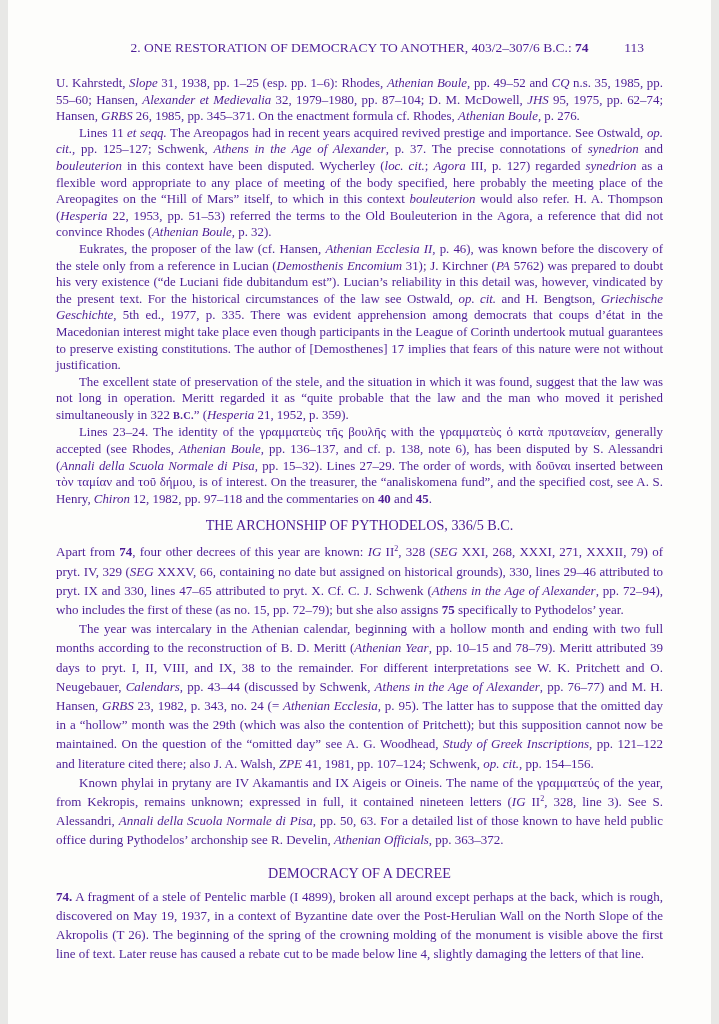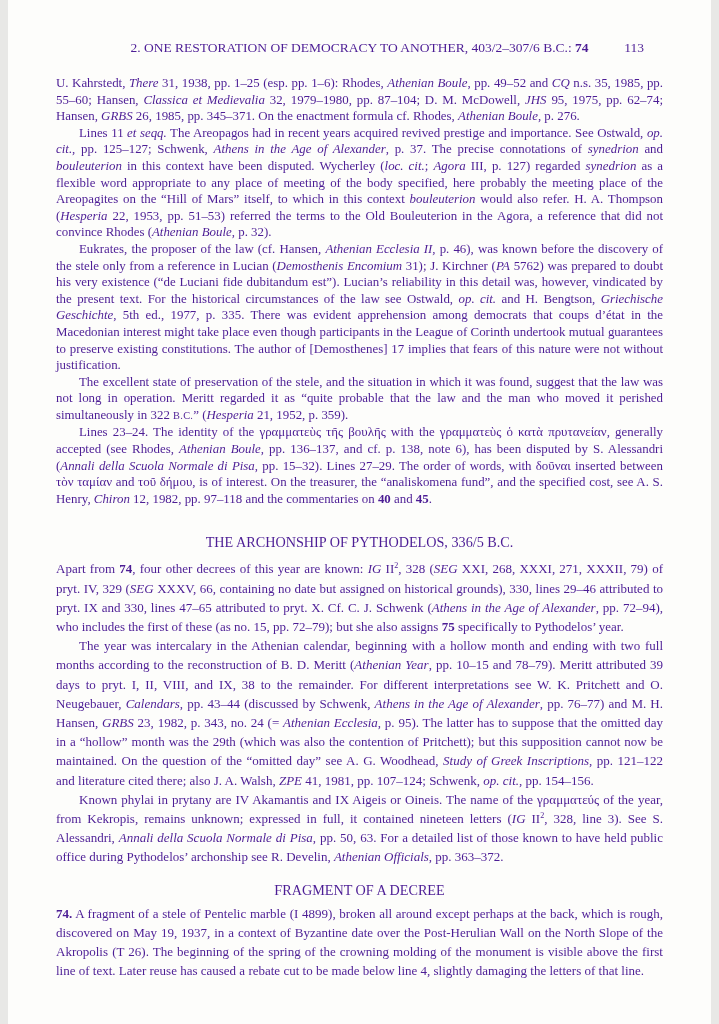--- a/index.html
+++ b/index.html
@@ -31,48 +31,48 @@
   .main{font-size:13px;line-height:19.2px;}
   .indent{text-indent:23px;}
   .noindent{text-indent:0;}
   h2.heading{
     margin:0;
     text-align:center;
     font-size:14.2px;
     font-weight:normal;
     line-height:17px;
   }
-  h2.heading-1{margin-top:27px;margin-bottom:8px;}
+  h2.heading-1{margin-top:10px;margin-bottom:8px;}
   h2.heading-2{margin-top:15px;margin-bottom:5px;}
   i{font-style:italic;}
   b{font-weight:bold;}
   sup{font-size:0.62em;vertical-align:super;line-height:0;}
-  .sc{font-size:0.8em;letter-spacing:0.3px;}
+  .sc{font-size:0.8em;letter-spacing:0.3px;font-weight:bold;}
 </style>
 </head>
 <body>
 
 <div class="page">
 
   <div class="running-head">
     <span class="rh-title">2. ONE RESTORATION OF DEMOCRACY TO ANOTHER, 403/2–307/6 B.C.: <b>74</b></span>
     <span class="rh-page">113</span>
   </div>
 
   <div>
-    <p class="small noindent">U. Kahrstedt, <i>There</i> 31, 1938, pp. 1–25 (esp. pp. 1–6): Rhodes, <i>Athenian Boule</i>, pp. 49–52 and <i>CQ</i> n.s. 35, 1985, pp. 55–60; Hansen, <i>Classica et Medievalia</i> 32, 1979–1980, pp. 87–104; D. M. McDowell, <i>JHS</i> 95, 1975, pp. 62–74; Hansen, <i>GRBS</i> 26, 1985, pp. 345–371.  On the enactment formula cf. Rhodes, <i>Athenian Boule</i>, p. 276.</p>
+    <p class="small noindent">U. Kahrstedt, <i>Slope</i> 31, 1938, pp. 1–25 (esp. pp. 1–6): Rhodes, <i>Athenian Boule</i>, pp. 49–52 and <i>CQ</i> n.s. 35, 1985, pp. 55–60; Hansen, <i>Alexander et Medievalia</i> 32, 1979–1980, pp. 87–104; D. M. McDowell, <i>JHS</i> 95, 1975, pp. 62–74; Hansen, <i>GRBS</i> 26, 1985, pp. 345–371.  On the enactment formula cf. Rhodes, <i>Athenian Boule</i>, p. 276.</p>
     <p class="small indent">Lines 11 <i>et seqq.</i>  The Areopagos had in recent years acquired revived prestige and importance.  See Ostwald, <i>op. cit.</i>, pp. 125–127; Schwenk, <i>Athens in the Age of Alexander</i>, p. 37.  The precise connotations of <i>synedrion</i> and <i>bouleuterion</i> in this context have been disputed.  Wycherley (<i>loc. cit.</i>; <i>Agora</i> III, p. 127) regarded <i>synedrion</i> as a flexible word appropriate to any place of meeting of the body specified, here probably the meeting place of the Areopagites on the “Hill of Mars” itself, to which in this context <i>bouleuterion</i> would also refer.  H. A. Thompson (<i>Hesperia</i> 22, 1953, pp. 51–53) referred the terms to the Old Bouleuterion in the Agora, a reference that did not convince Rhodes (<i>Athenian Boule</i>, p. 32).</p>
     <p class="small indent">Eukrates, the proposer of the law (cf. Hansen, <i>Athenian Ecclesia II</i>, p. 46), was known before the discovery of the stele only from a reference in Lucian (<i>Demosthenis Encomium</i> 31); J. Kirchner (<i>PA</i> 5762) was prepared to doubt his very existence (“de Luciani fide dubitandum est”).  Lucian’s reliability in this detail was, however, vindicated by the present text.  For the historical circumstances of the law see Ostwald, <i>op. cit.</i> and H. Bengtson, <i>Griechische Geschichte</i>, 5th ed., 1977, p. 335.  There was evident apprehension among democrats that coups d’état in the Macedonian interest might take place even though participants in the League of Corinth undertook mutual guarantees to preserve existing constitutions.  The author of [Demosthenes] 17 implies that fears of this nature were not without justification.</p>
     <p class="small indent">The excellent state of preservation of the stele, and the situation in which it was found, suggest that the law was not long in operation.  Meritt regarded it as “quite probable that the law and the man who moved it perished simultaneously in 322 <span class="sc">B.C.</span>” (<i>Hesperia</i> 21, 1952, p. 359).</p>
     <p class="small indent">Lines 23–24.  The identity of the γραμματεὺς τῆς βουλῆς with the γραμματεὺς ὁ κατὰ πρυτανείαν, generally accepted (see Rhodes, <i>Athenian Boule</i>, pp. 136–137, and cf. p. 138, note 6), has been disputed by S. Alessandri (<i>Annali della Scuola Normale di Pisa</i>, pp. 15–32).  Lines 27–29.  The order of words, with δοῦναι inserted between τὸν ταμίαν and τοῦ δήμου, is of interest.  On the treasurer, the “analiskomena fund”, and the specified cost, see A. S. Henry, <i>Chiron</i> 12, 1982, pp. 97–118 and the commentaries on <b>40</b> and <b>45</b>.</p>
 
     <h2 class="heading heading-1">THE ARCHONSHIP OF PYTHODELOS, 336/5 B.C.</h2>
 
     <p class="main noindent">Apart from <b>74</b>, four other decrees of this year are known:  <i>IG</i> II<sup>2</sup>, 328 (<i>SEG</i> XXI, 268, XXXI, 271, XXXII, 79) of pryt. IV, 329 (<i>SEG</i> XXXV, 66, containing no date but assigned on historical grounds), 330, lines 29–46 attributed to pryt. IX and 330, lines 47–65 attributed to pryt. X.  Cf. C. J. Schwenk (<i>Athens in the Age of Alexander</i>, pp. 72–94), who includes the first of these (as no. 15, pp. 72–79); but she also assigns <b>75</b> specifically to Pythodelos’ year.</p>
     <p class="main indent">The year was intercalary in the Athenian calendar, beginning with a hollow month and ending with two full months according to the reconstruction of B. D. Meritt (<i>Athenian Year</i>, pp. 10–15 and 78–79).  Meritt attributed 39 days to pryt. I, II, VIII, and IX, 38 to the remainder.  For different interpretations see W. K. Pritchett and O. Neugebauer, <i>Calendars</i>, pp. 43–44 (discussed by Schwenk, <i>Athens in the Age of Alexander</i>, pp. 76–77) and M. H. Hansen, <i>GRBS</i> 23, 1982, p. 343, no. 24 (= <i>Athenian Ecclesia</i>, p. 95).  The latter has to suppose that the omitted day in a “hollow” month was the 29th (which was also the contention of Pritchett); but this supposition cannot now be maintained.  On the question of the “omitted day” see A. G. Woodhead, <i>Study of Greek Inscriptions</i>, pp. 121–122 and literature cited there; also J. A. Walsh, <i>ZPE</i> 41, 1981, pp. 107–124; Schwenk, <i>op. cit.</i>, pp. 154–156.</p>
     <p class="main indent">Known phylai in prytany are IV Akamantis and IX Aigeis or Oineis.  The name of the γραμματεύς of the year, from Kekropis, remains unknown; expressed in full, it contained nineteen letters (<i>IG</i> II<sup>2</sup>, 328, line 3).  See S. Alessandri, <i>Annali della Scuola Normale di Pisa</i>, pp. 50, 63.  For a detailed list of those known to have held public office during Pythodelos’ archonship see R. Develin, <i>Athenian Officials</i>, pp. 363–372.</p>
 
-    <h2 class="heading heading-2">FRAGMENT OF A DECREE</h2>
+    <h2 class="heading heading-2">DEMOCRACY OF A DECREE</h2>
 
     <p class="main noindent"><b>74.</b> A fragment of a stele of Pentelic marble (I 4899), broken all around except perhaps at the back, which is rough, discovered on May 19, 1937, in a context of Byzantine date over the Post-Herulian Wall on the North Slope of the Akropolis (T 26).  The beginning of the spring of the crowning molding of the monument is visible above the first line of text.  Later reuse has caused a rebate cut to be made below line 4, slightly damaging the letters of that line.</p>
   </div>
 
 </div>
 
 </body></html>

